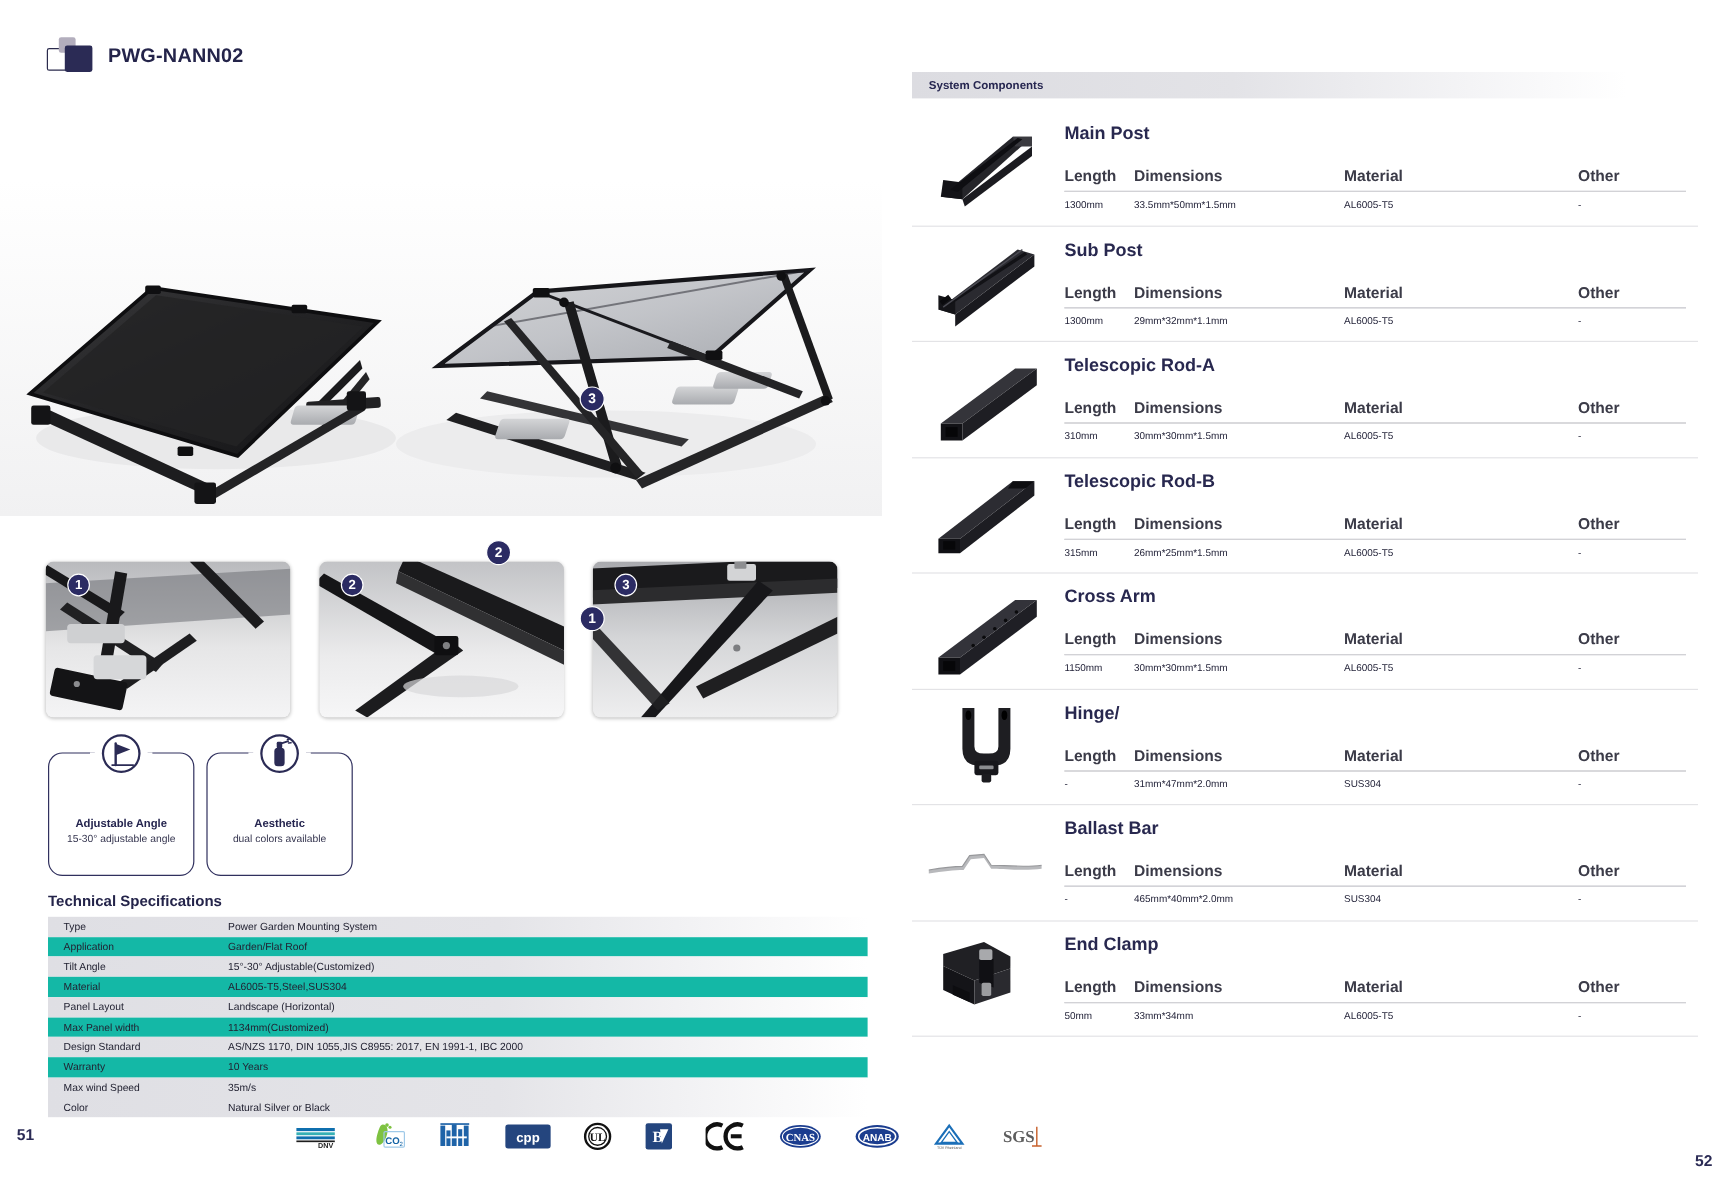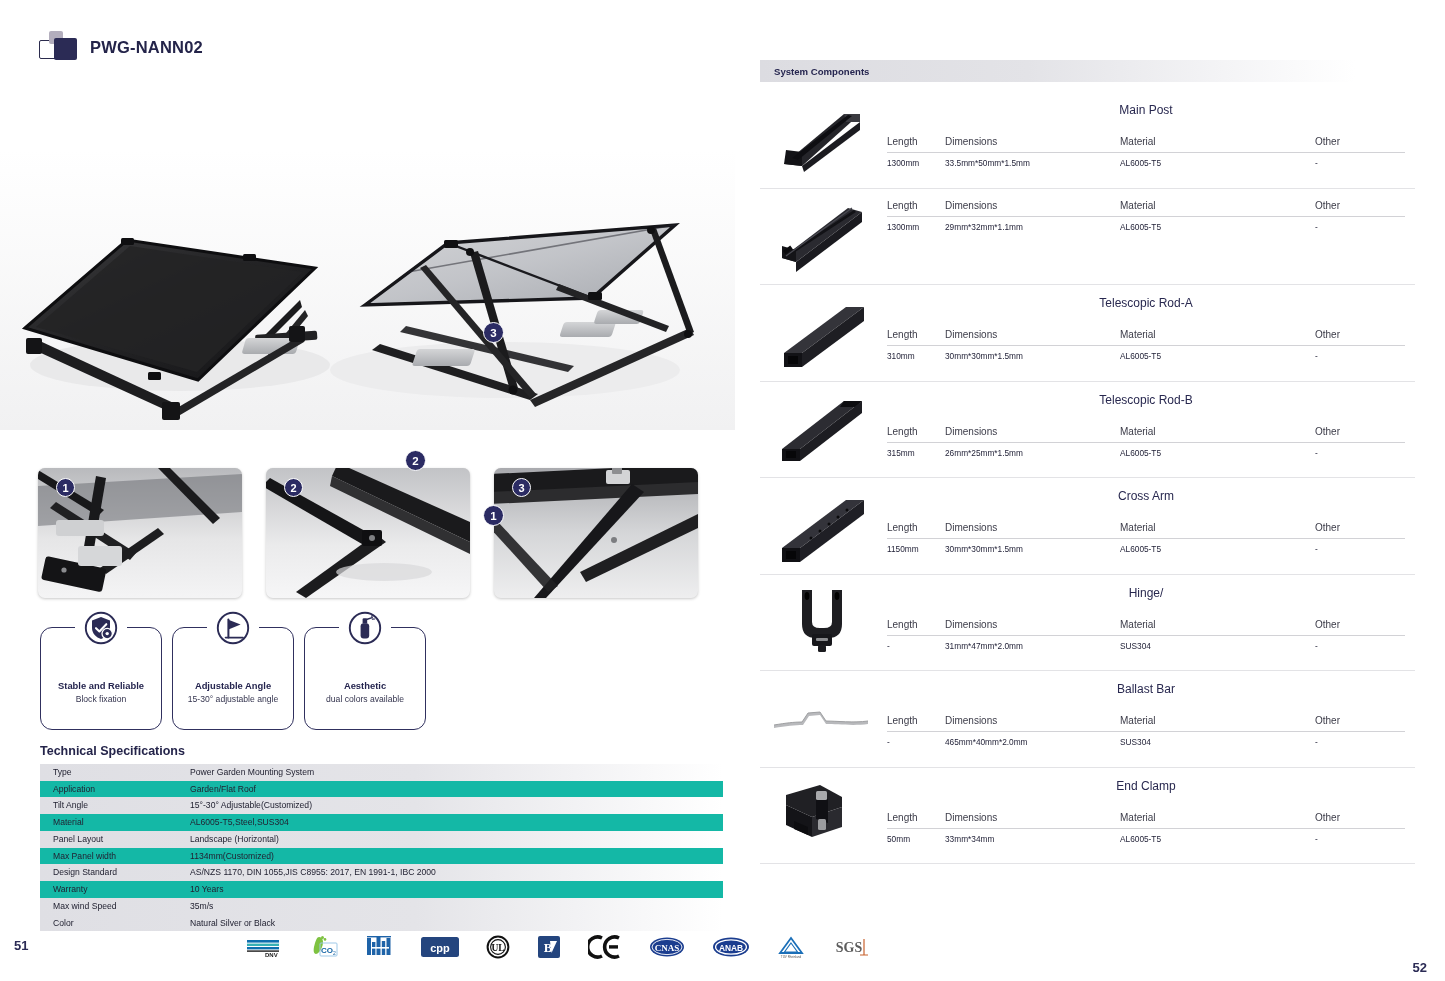--- a/index.html
+++ b/index.html
@@ -94,24 +94,24 @@
   .sys-header-text { font-size:9.6px; font-weight:bold; color:#262650; }
 
   .comp-list { position:absolute; left:25px; top:92px; width:655px; }
   .comp {
     position:relative; display:flex; height:96.5px;
     border-bottom:1px solid #e3e3e6;
   }
   .comp:last-child { border-bottom:1px solid #e3e3e6; }
   .comp-img { width:127px; display:flex; align-items:center; justify-content:center; flex:0 0 127px; }
   .comp-body { flex:1; padding-top:11px; padding-right:10px; }
-  .comp-name { font-size:12px; font-weight:normal; color:#28284f; margin-bottom:19px;text-align:center; }
+  .comp-name { font-size:15px; font-weight:bold; color:#28284f; margin-bottom:19px; }
   .comp-table { width:100%; border-collapse:collapse; }
   .comp-table th {
-    text-align:left; font-size:10px; font-weight:normal; color:#3b3b48;
+    text-align:left; font-size:13px; font-weight:bold; color:#3b3b48;
     padding:0 0 5px 0; border-bottom:1px solid #d2d2d6;
   }
   .comp-table td { text-align:left; font-size:8.3px; color:#24243a; padding:5px 0 0 0; }
   .col-len { width:58px; }
   .col-dim { width:175px; }
   .col-mat { width:195px; }
   .col-oth { width:auto; }
 </style>
 </head>
 <body>
@@ -277,34 +277,20 @@
         <rect x="118" y="-2" width="10" height="8" rx="1" fill="#8d8e91"></rect>
         <circle cx="120" cy="72" r="3" fill="#7c7d80"></circle>
         <path d="M-4 60 L54 124 L64 118 L4 54 Z" fill="#202022" opacity="0.9"></path>
       </svg>
       <div class="badge b3">3</div>
     </div>
   </div>
 
   <div class="features">
 
-    <div class="feat">
-      <div class="feat-notch"></div>
-      <div class="feat-icon">
-        <svg width="34" height="34" viewBox="0 0 34 34">
-          <circle cx="17" cy="17" r="15.2" fill="none" stroke="#2b2b55" stroke-width="1.9"></circle>
-          <path d="M17 6 L26 9.6 V17 C26 22.6 21.8 26.4 17 28 C12.2 26.4 8 22.6 8 17 V9.6 Z" fill="#2b2b55"></path>
-          <path d="M12 17.2 L15.4 20.4 L22.3 13.2" fill="none" stroke="#fff" stroke-width="2.1" stroke-linecap="round" stroke-linejoin="round"></path>
-          <circle cx="23.2" cy="22.6" r="5.2" fill="#2b2b55" stroke="#fff" stroke-width="1.3"></circle>
-          <circle cx="23.2" cy="22.6" r="1.7" fill="#fff"></circle>
-        </svg>
-      </div>
-      <div class="feat-title">Stable and Reliable</div>
-      <div class="feat-sub">Block fixation</div>
-    </div>
 
     <div class="feat">
       <div class="feat-notch"></div>
       <div class="feat-icon">
         <svg width="34" height="34" viewBox="0 0 34 34">
           <circle cx="17" cy="17" r="15.2" fill="none" stroke="#2b2b55" stroke-width="1.9"></circle>
           <path d="M12.4 26.5 L12.4 8.5" stroke="#2b2b55" stroke-width="2" stroke-linecap="round"></path>
           <path d="M12.4 8.8 L24.6 13.6 L12.4 18.4 Z" fill="#2b2b55"></path>
           <path d="M9.5 26.6 L27 26.6" stroke="#2b2b55" stroke-width="1.6" stroke-linecap="round"></path>
         </svg>
@@ -508,20 +494,21 @@
           <svg width="112" height="80" viewBox="0 0 112 80">
       <path d="M14 62 L80 12 L94 16 L28 66 Z" fill="#2a2a30"></path>
       <path d="M14 62 L28 66 L28 54 L14 50 Z" fill="#141418"></path>
       <path d="M28 66 L94 16 L94 26 L28 76 Z" fill="#1a1a1f"></path>
       <path d="M22 56 L86 14 L88 16 L24 58 Z" fill="#121216"></path>
       <path d="M18 60 L84 12" stroke="#4a4a52" stroke-width="1.2"></path>
       <rect x="15" y="55" width="9" height="4" fill="#0a0a0d" transform="rotate(-37 15 55)"></rect>
     </svg>
         </div>
     <div class="comp-body">
+      <div class="comp-name">Sub Post</div>
       <table class="comp-table">
         <thead>
               <tr>
           <th class="col-len">Length</th>
           <th class="col-dim">Dimensions</th>
           <th class="col-mat">Material</th>
           <th class="col-oth">Other</th>
         </tr>
             </thead>
         <tbody>

